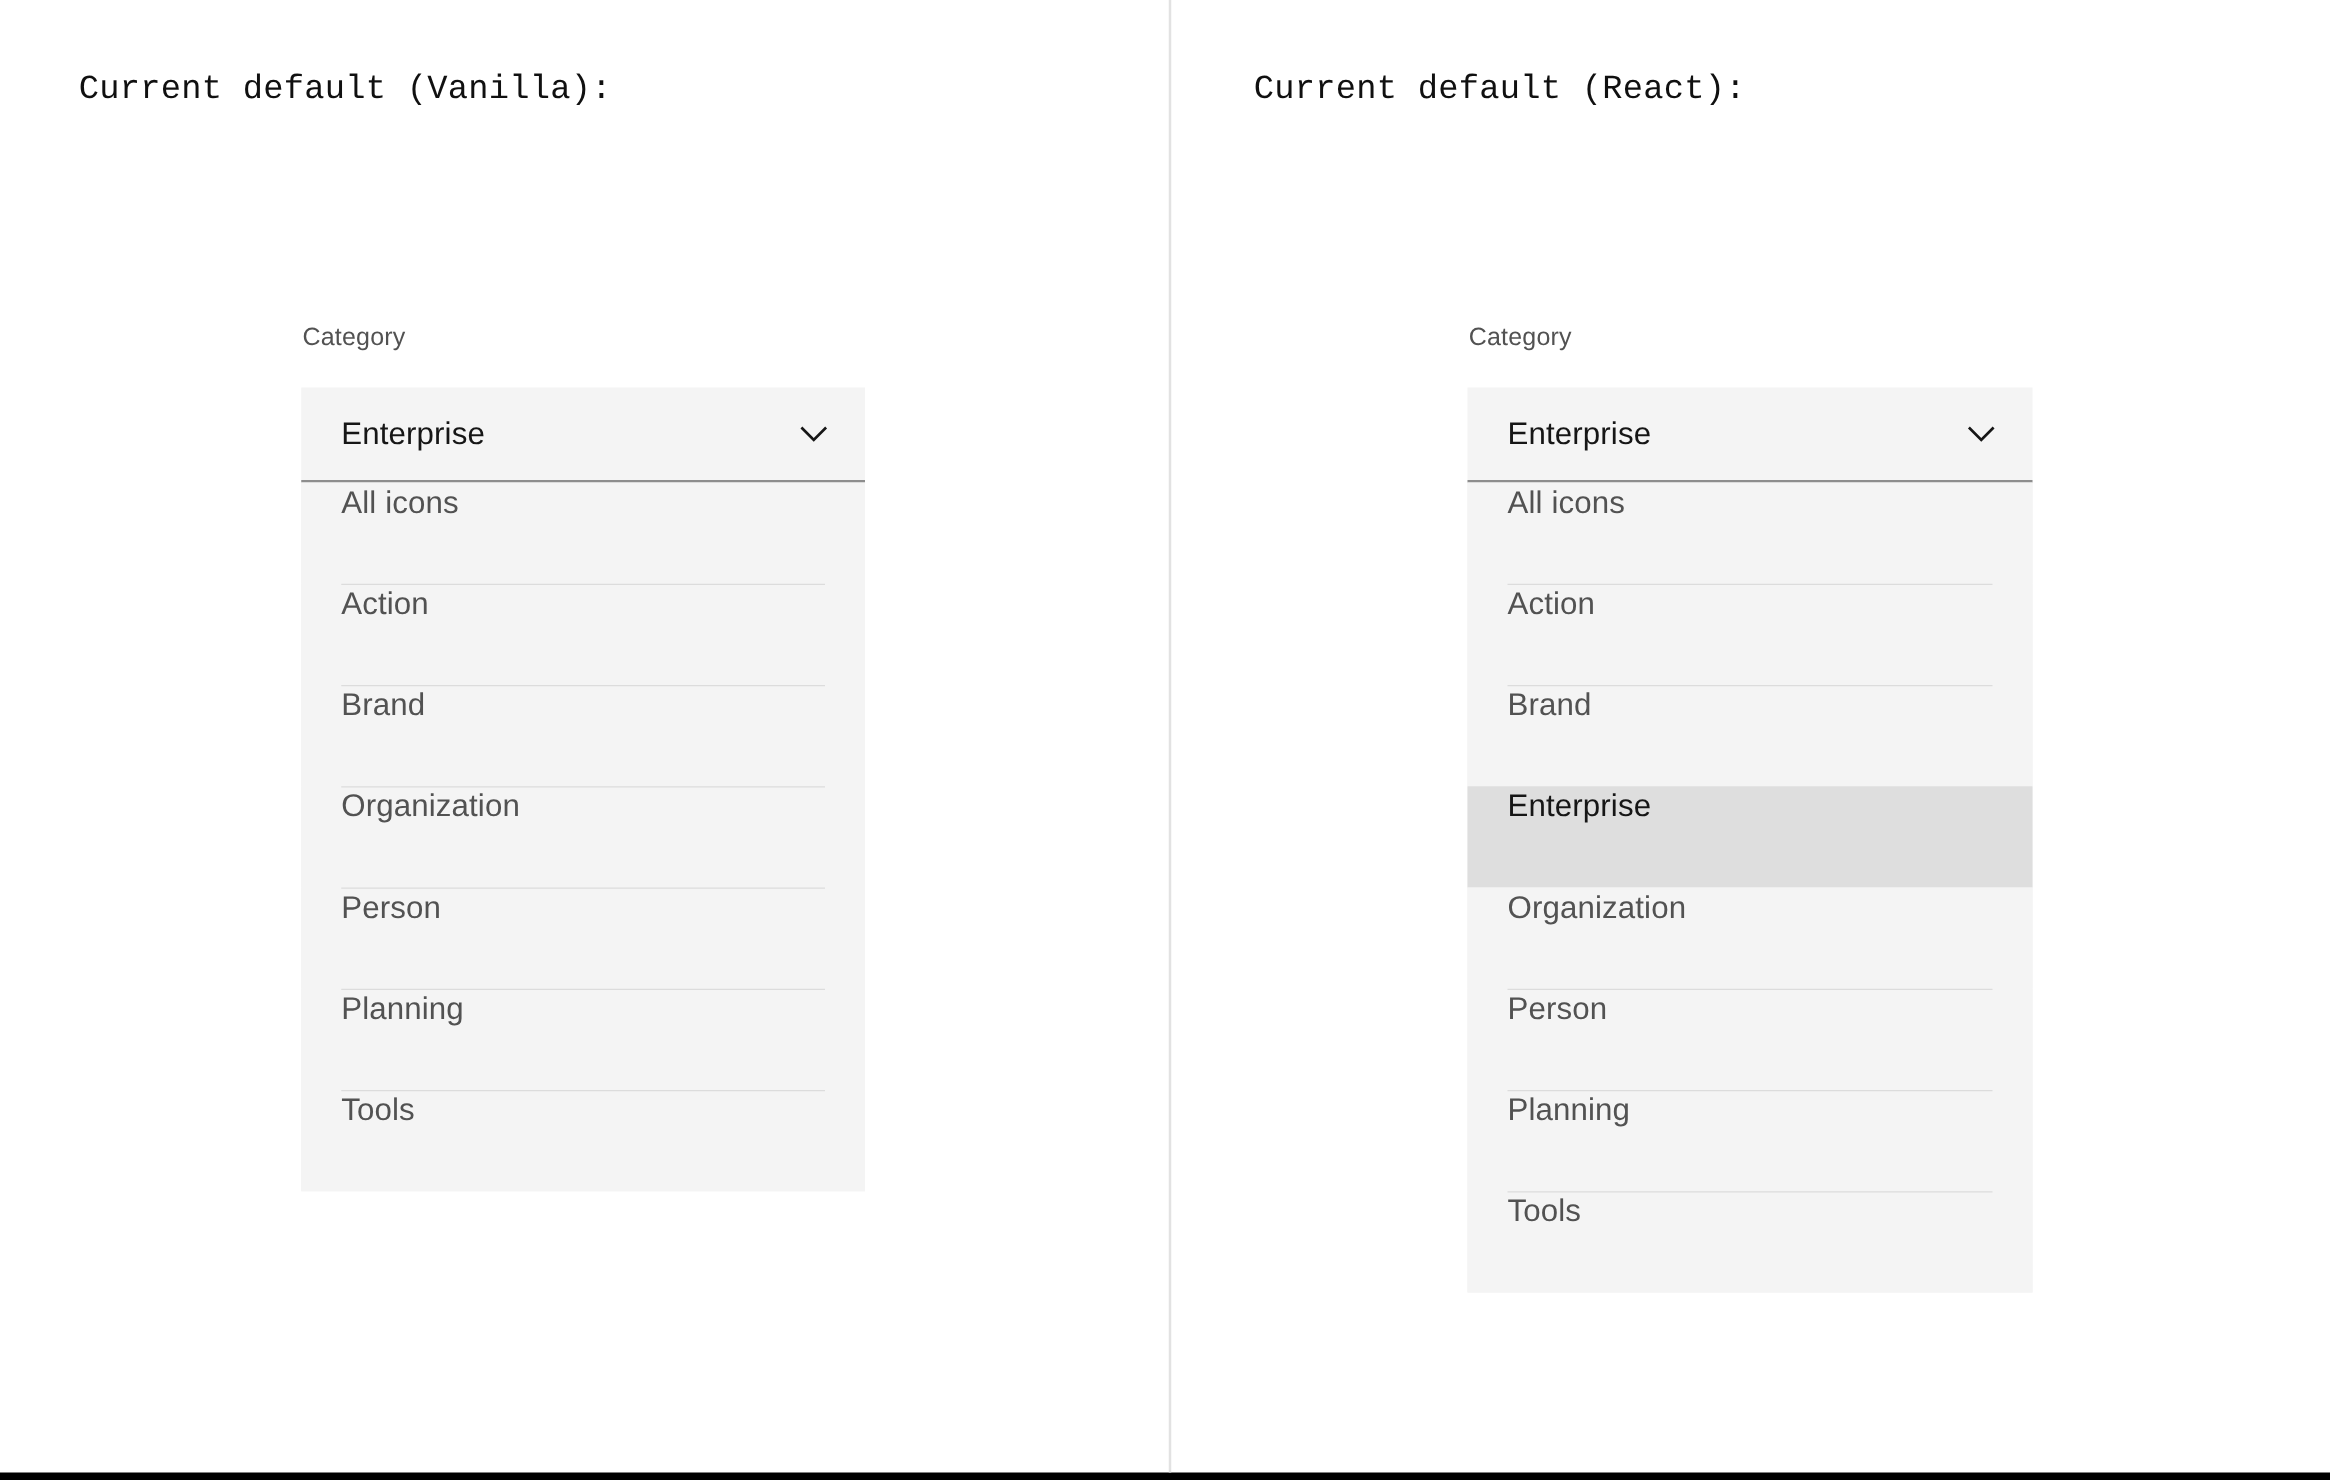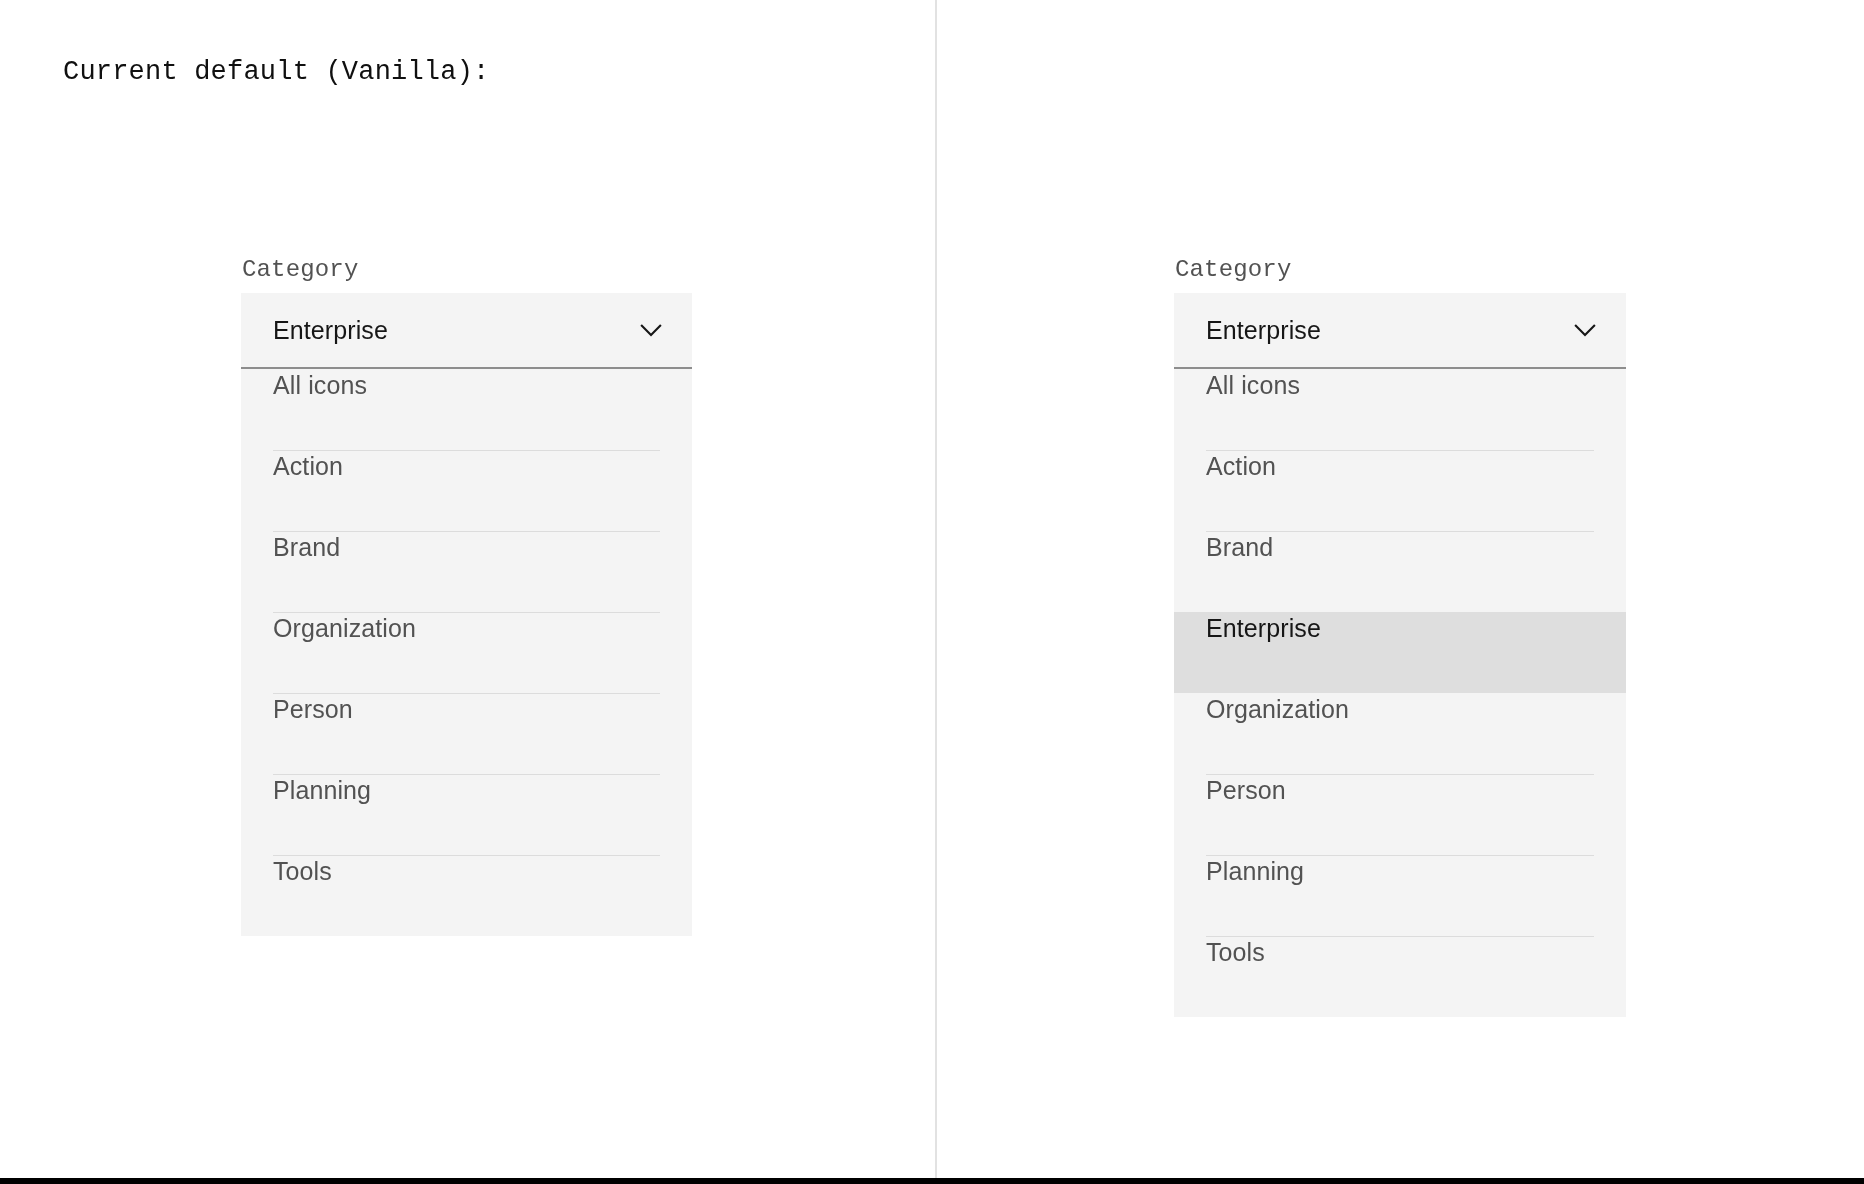--- a/index.html
+++ b/index.html
@@ -50,27 +50,26 @@
   }
   .panel-vanilla .panel-heading { left: 63px; top: 56px; }
   .panel-react   .panel-heading { left: 66px; top: 56px; }
 
   
   .dropdown-wrap { position: absolute; }
   .panel-vanilla .dropdown-wrap { left: 241px; top: 258px; width: 451px; }
   .panel-react   .dropdown-wrap { left: 237px; top: 258px; width: 452px; }
 
   .field-label {
-    font-size: 24px;
+    font-size: 20px;
     line-height: 24px;
     color: #525252;
     letter-spacing: 0.16px;
-    margin-bottom: 11px;
+    margin-bottom: 28px;
     padding-left: 1px;
-    font-family: Liberation Mono, monospace;
   }
 
   .dd-trigger {
     position: relative;
     height: 76px;
     background: #f4f4f4;
     border: none;
     border-bottom: 2px solid #8d8d8d;
     display: flex;
     align-items: center;
@@ -185,20 +184,21 @@
         <li class="dd-option">
           <span class="dd-option-label">Tools</span>
         </li>
       </ul>
 
     </div>
   </section>
 
   <section class="panel panel-react">
 
+    <div class="panel-heading">Current default (React):</div>
 
     <div class="dropdown-wrap">
 
       <div class="field-label">Category</div>
 
       <button class="dd-trigger" type="button">
         <span class="dd-trigger-text">Enterprise</span>
         <span class="chevron-icon">
           <svg viewBox="0 0 32 32" aria-hidden="true">
             <path d="M16 22 L6 12 L7.4 10.6 L16 19.2 L24.6 10.6 L26 12 Z" fill="#161616"></path>

